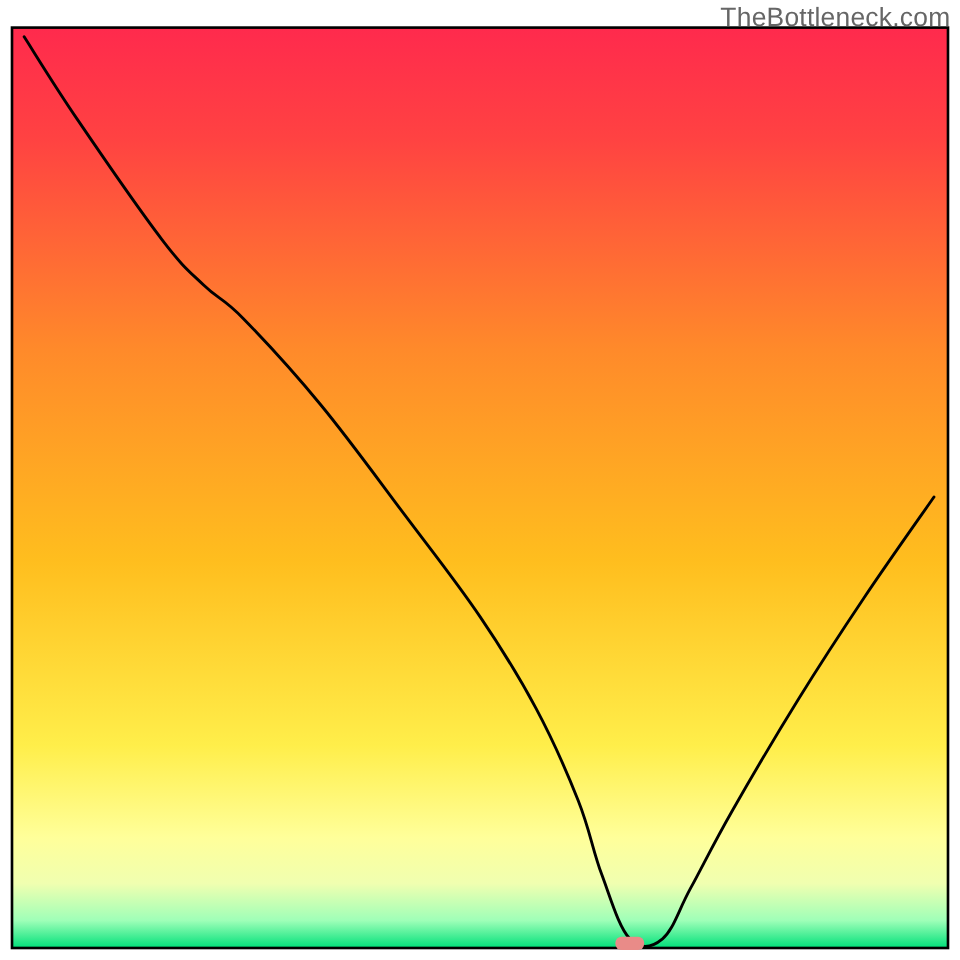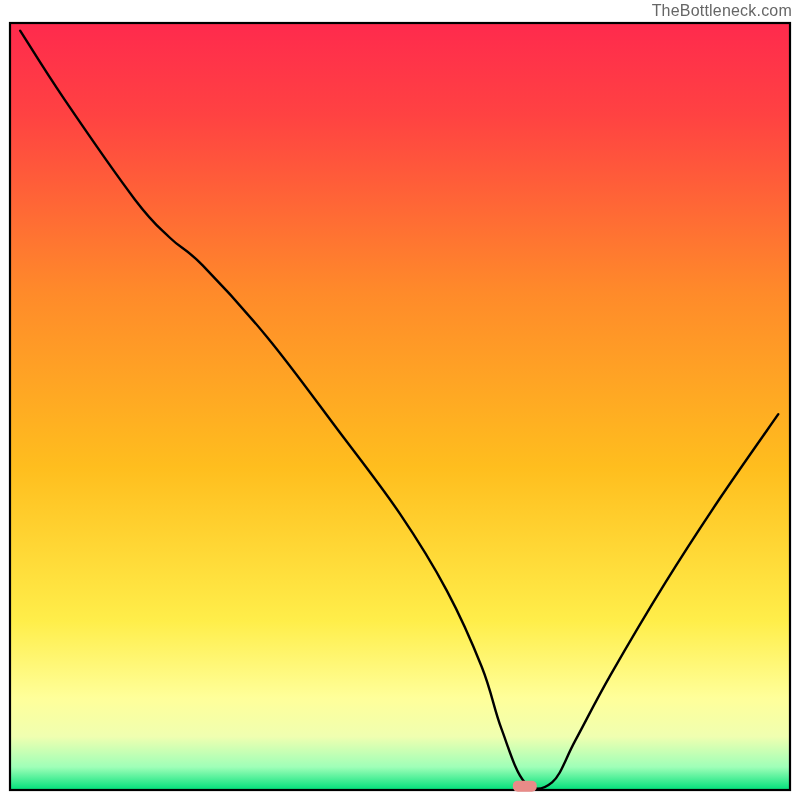--- a/index.html
+++ b/index.html
@@ -14,21 +14,21 @@
   .chart-wrap {
     position: relative;
     width: 800px;
     height: 800px;
   }
   .watermark {
     position: absolute;
     top: 2px;
     right: 8px;
     color: #666666;
-    font-size: 16px;
+    font-size: 22px;
     font-weight: 500;
     letter-spacing: 0.2px;
     z-index: 10;
   }
   svg {
     display: block;
   }
 </style>
 </head>
 <body>

